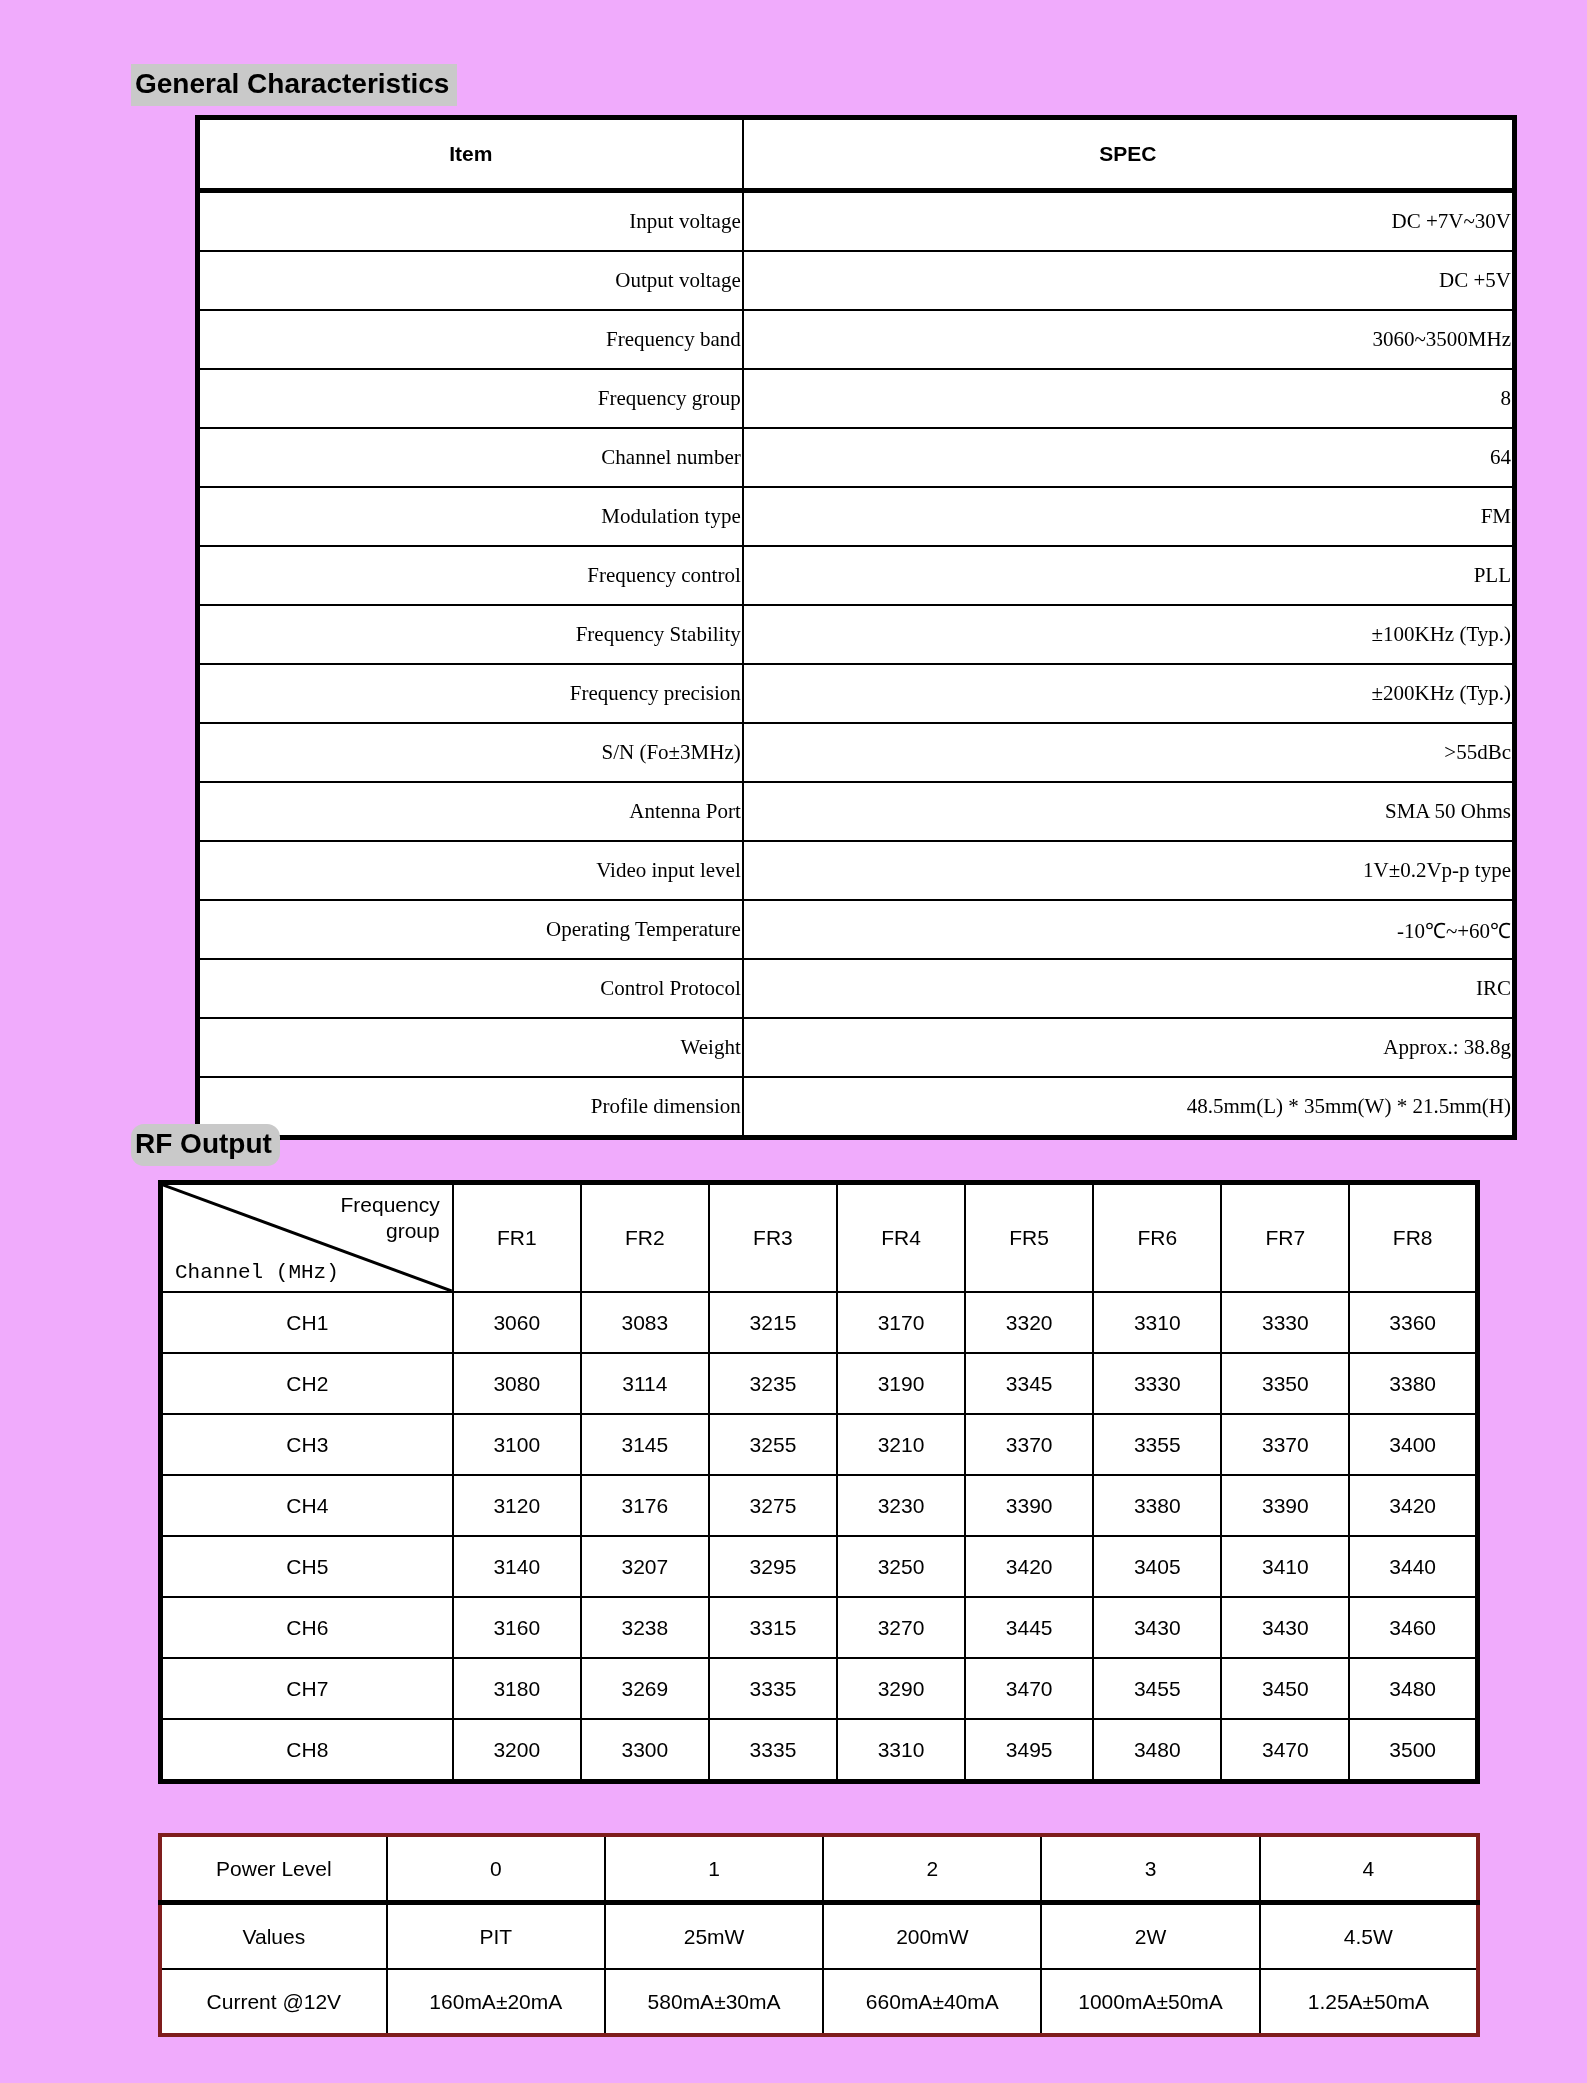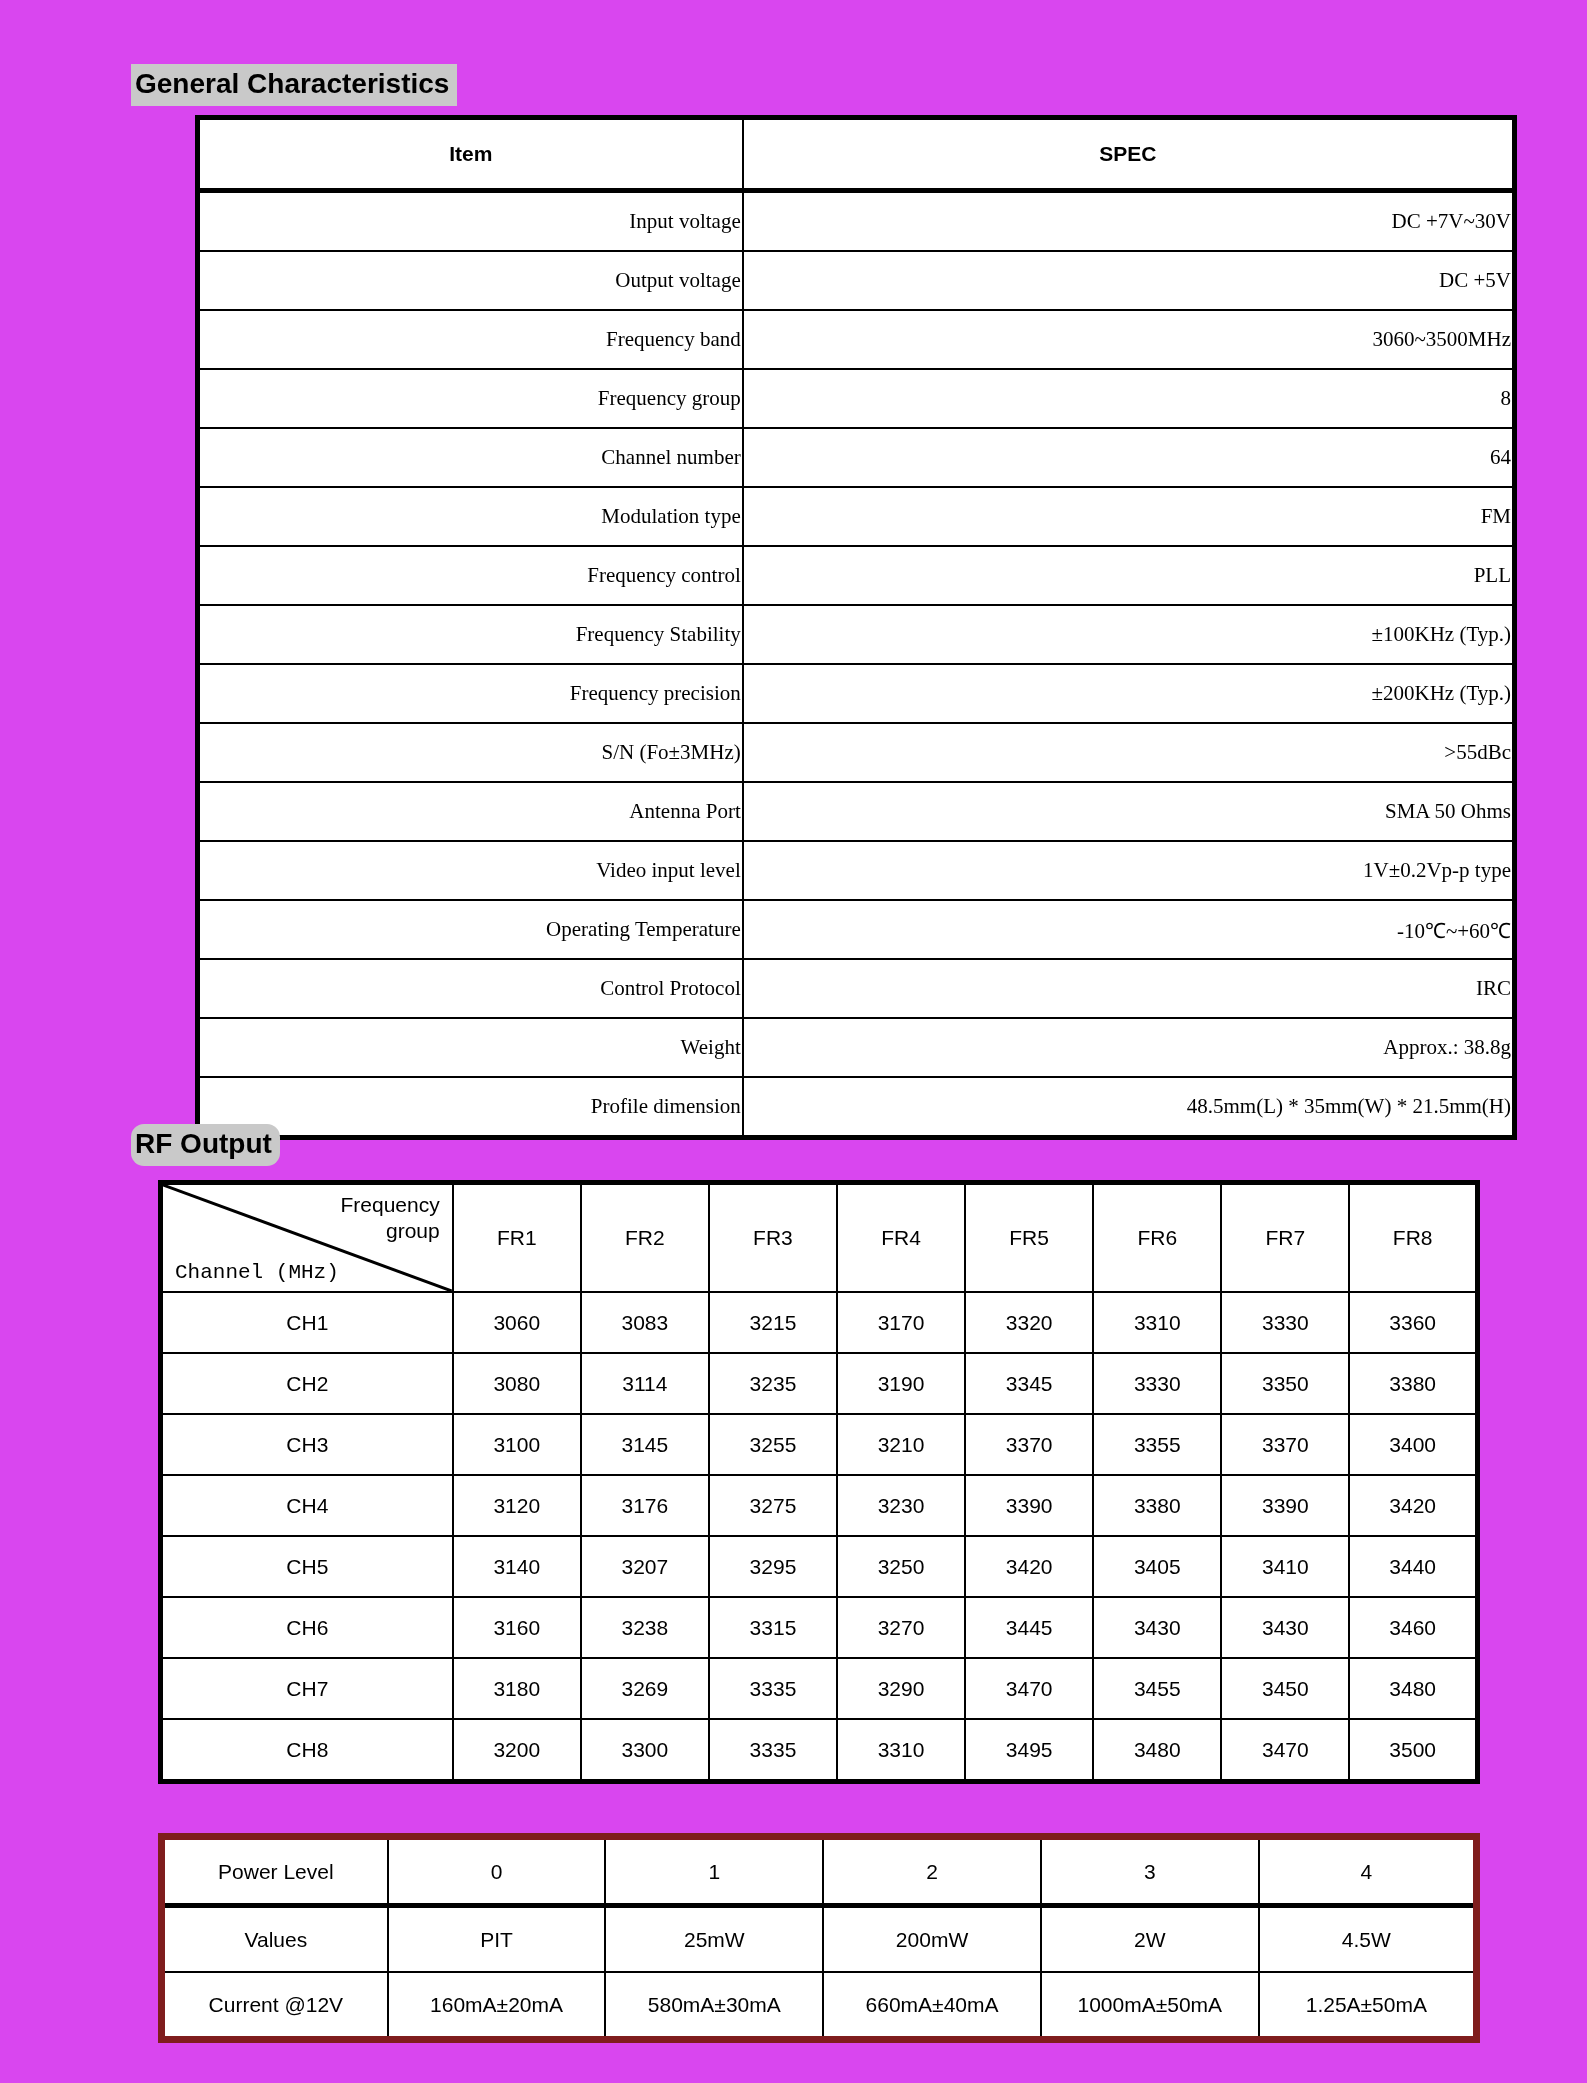--- a/index.html
+++ b/index.html
@@ -6,21 +6,21 @@
     margin: 0;
     padding: 0;
     background: #ffffff;
     font-family: "Liberation Sans", "DejaVu Sans", sans-serif;
     color: #000000;
   }
   .page {
     position: relative;
     width: 1587px;
     height: 2083px;
-    background: #d946ef;
+    background: #f0abfc;
     overflow: hidden;
   }
   .section-title {
     position: absolute;
     display: inline-block;
     background: #c9c9c9;
     font-weight: bold;
     font-size: 28px;
     line-height: 1.3;
     padding: 2px 8px 4px 4px;
@@ -106,21 +106,21 @@
     position: absolute;
     left: 12px; bottom: 7px;
     text-align: center;
     font-family: Liberation Mono, monospace;
   }
 
   
   #pw-table {
     left: 158px; top: 1833px;
     width: 1322px;
-    border: 7px solid #7f1d1d;
+    border: 4px solid #7f1d1d;
   }
   #pw-table col.c-lbl { width: 17.2%; }
   #pw-table col.c-val { width: 16.56%; }
   #pw-table td {
     height: 61px;
     text-align: center;
     vertical-align: middle;
   }
   #pw-table tr.head td { border-bottom: 5px solid #000000; }
 </style>

